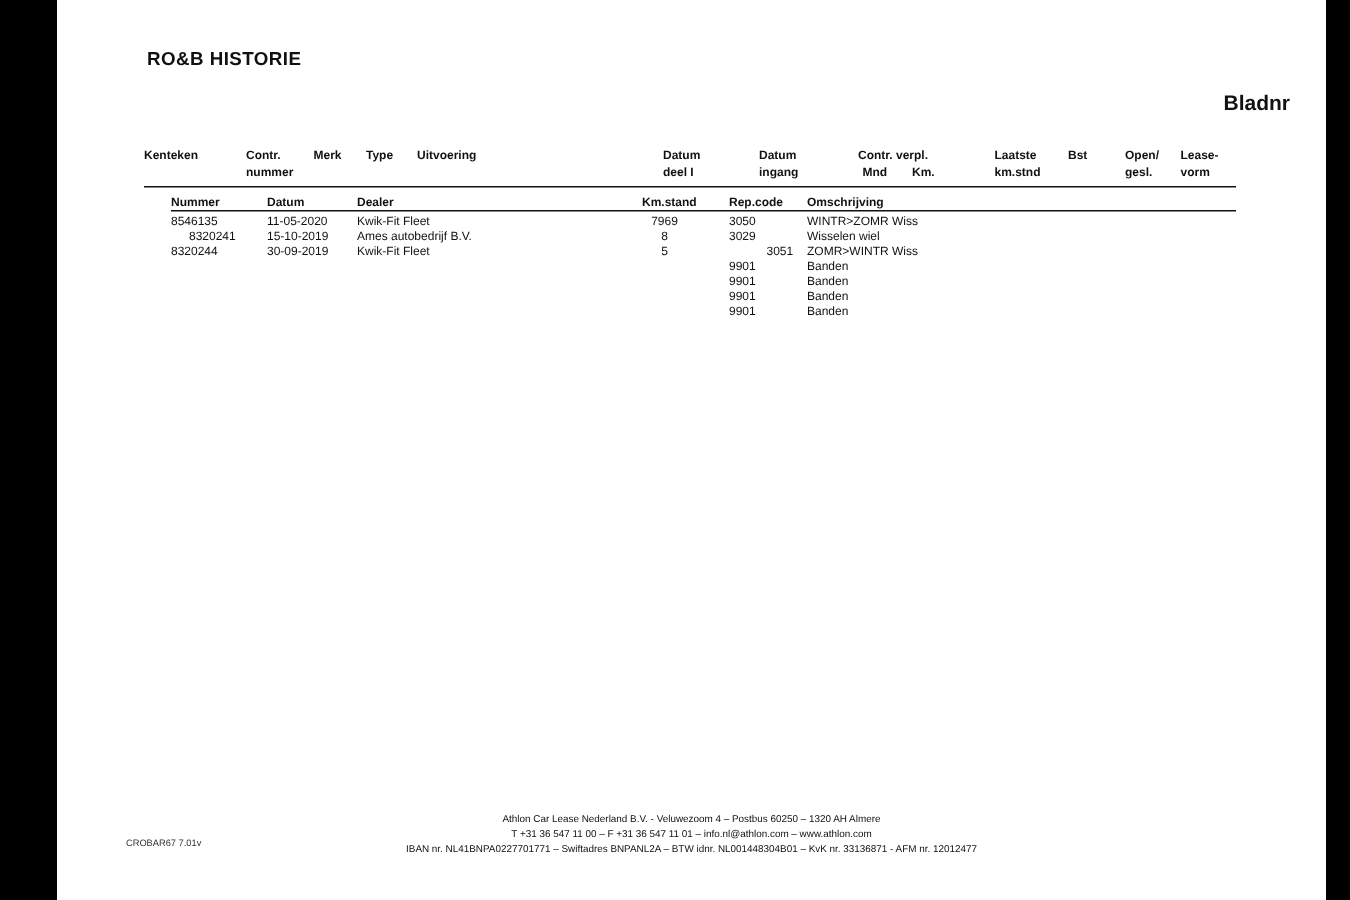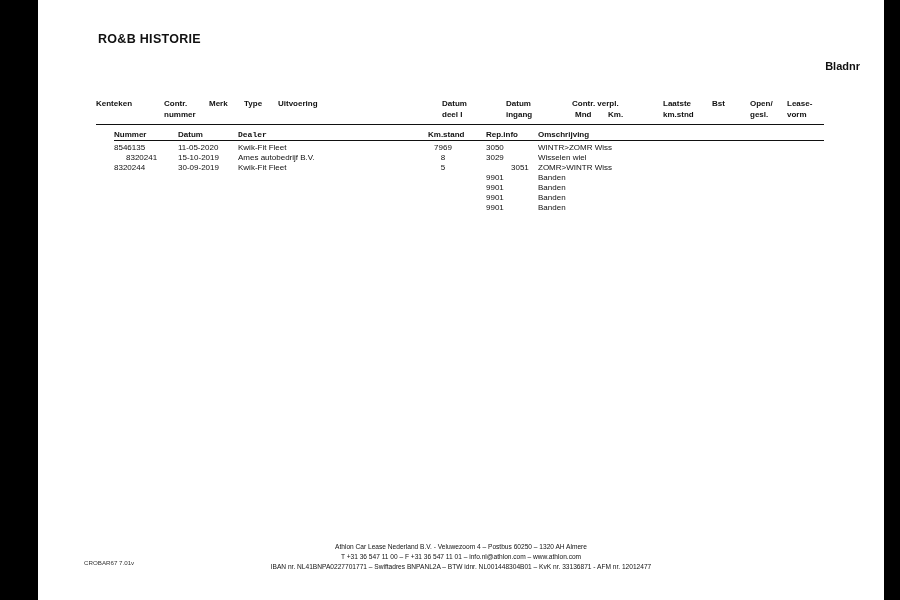--- a/index.html
+++ b/index.html
@@ -27,21 +27,21 @@
     top: 32px;
     font-size: 12.5px;
     font-weight: bold;
     letter-spacing: 0.3px;
     color: #111;
   }
   .bladnr {
     position: absolute;
     right: 24px;
     top: 60px;
-    font-size: 11px;
+    font-size: 14px;
     font-weight: bold;
     color: #111;
   }
 
   
   .hdr {
     position: absolute;
     font-size: 8px;
     font-weight: bold;
     color: #111;
@@ -118,23 +118,23 @@
   <div class="hdr" style="left:674px; top:98px;">Bst</div>
   <div class="hdr" style="left:712px; top:98px;">Open/
 gesl.</div>
   <div class="hdr" style="left:749px; top:98px;">Lease-
 vorm</div>
 
   <div class="rule" style="left:58px; top:124px; width:728px;"></div>
 
   <div class="sub-hdr" style="left:76px; top:130px;">Nummer</div>
   <div class="sub-hdr" style="left:140px; top:130px;">Datum</div>
-  <div class="sub-hdr" style="left:200px; top:130px;font-family:Liberation Mono, monospace;">Dealer</div>
+  <div class="sub-hdr" style="left:200px; top:130px;">Dealer</div>
   <div class="sub-hdr" style="left:390px; top:130px;">Km.stand</div>
-  <div class="sub-hdr" style="left:448px; top:130px;">Rep.info</div>
+  <div class="sub-hdr" style="left:448px; top:130px;">Rep.code</div>
   <div class="sub-hdr" style="left:500px; top:130px;">Omschrijving</div>
 
   <div class="rule" style="left:76px; top:140px; width:710px;"></div>
 
   <div class="cell" style="left:76px; top:143px;">8546135</div>
   <div class="cell" style="left:140px; top:143px;">11-05-2020</div>
   <div class="cell" style="left:200px; top:143px;">Kwik-Fit Fleet</div>
   <div class="cell r" style="left:380px; top:143px; width:50px;">7969</div>
   <div class="cell" style="left:448px; top:143px;">3050</div>
   <div class="cell" style="left:500px; top:143px;">WINTR&gt;ZOMR Wiss</div>

